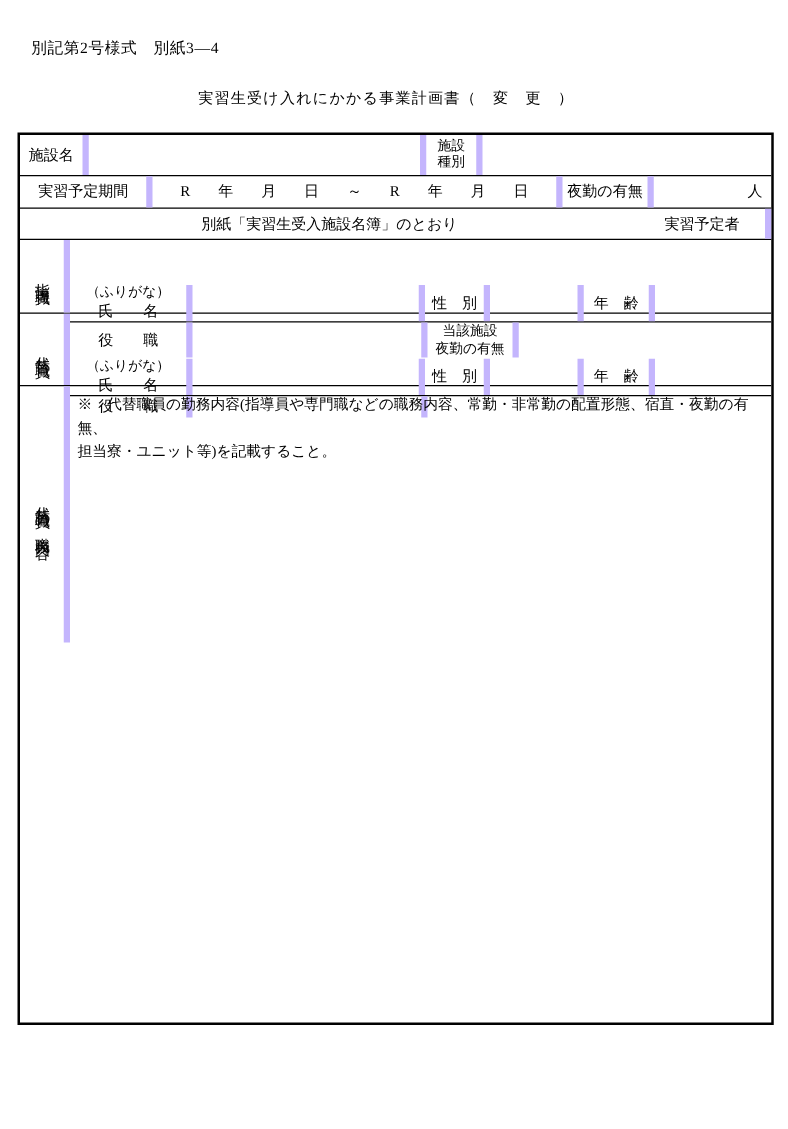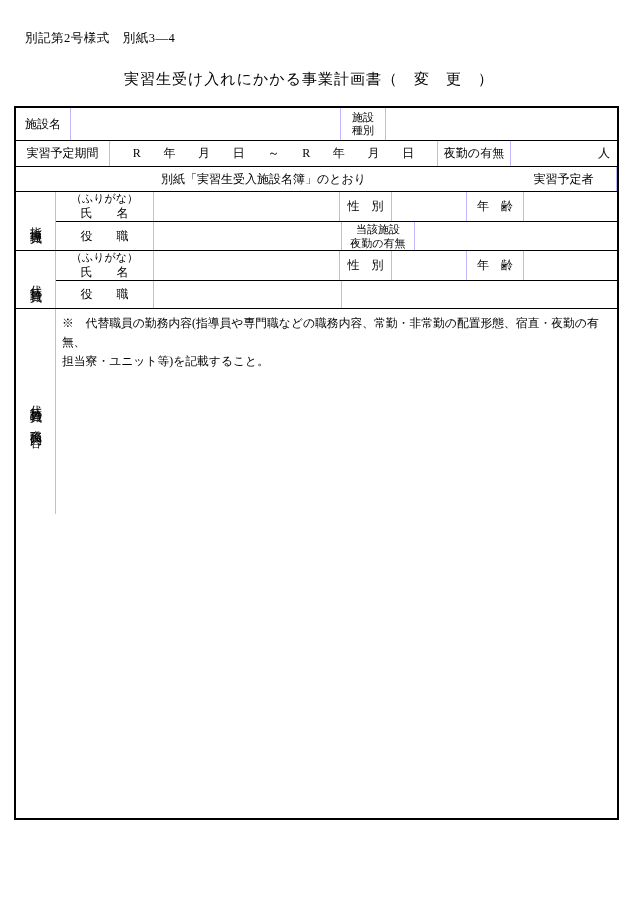--- a/index.html
+++ b/index.html
@@ -3,43 +3,43 @@
 <meta charset="utf-8">
 <style>
   * { margin:0; padding:0; box-sizing:border-box; }
   html,body { background:#ffffff; }
   body {
     width:630px; height:903px; position:relative;
     font-family:"Liberation Serif","DejaVu Serif",serif;
     color:#000; font-size:12px;
   }
   .form-number { position:absolute; left:25px; top:30px; font-size:12.5px; letter-spacing:.5px; }
-  .doc-title { position:absolute; left:0; right:12px; top:70px; text-align:center; font-size:15px; letter-spacing:1px; }
+  .doc-title { position:absolute; left:0; right:12px; top:70px; text-align:center; font-size:12px; letter-spacing:1px; }
 
   .form-table {
     position:absolute; left:14px; top:106px; width:605px; height:714px;
     border:2px solid #000; background:#fff;
   }
   .row { display:flex; border-bottom:1px solid #000; }
   .row.last { border-bottom:none; }
   .cell {
-    border-right:1px solid #c4b5fd; display:flex; flex-direction:column;
+    border-right:5px solid #c4b5fd; display:flex; flex-direction:column;
     align-items:center; justify-content:center; text-align:center;
     overflow:hidden; white-space:nowrap;
   }
   .cell.endc { border-right:none; }
   .cell.blank { }
   .small { font-size:11px; line-height:13px; white-space:pre-line; }
   .vlabel {
     writing-mode:vertical-rl; text-orientation:mixed;
     display:flex; align-items:center; justify-content:center;
     letter-spacing:2px;
   }
   .sec { display:flex; border-bottom:1px solid #000; }
-  .sub { flex:1; display:flex; flex-direction:column; }
+  .sub { flex:1; display:flex; flex-direction:column;margin-top:36px; }
   .srow { display:flex; }
   .srow.bb { border-bottom:1px solid #000; }
   .twoLine { line-height:14px; }
   .dates { display:flex; justify-content:space-evenly; align-items:center; }
   .unit-cell { justify-content:flex-end; flex-direction:row; align-items:center; padding-right:7px; }
   .note-area { align-items:flex-start; justify-content:flex-start; text-align:left; white-space:pre-line; padding:5px 5px 0 6px; }
   .note { line-height:19px; }
   .note.tight { font-size:11.8px; }
 </style>
 </head>
@@ -52,21 +52,21 @@
 
   <div class="row" style="height:33px">
     <div class="cell" style="width:55px">施設名</div>
     <div class="cell blank" style="width:270px"></div>
     <div class="cell small" style="width:45px">施設
 種別</div>
     <div class="cell blank endc" style="flex:1"></div>
   </div>
 
   <div class="row" style="height:26px">
-    <div class="cell" style="width:94px">実習予定期間</div>
+    <div class="cell" style="width:106px">実習予定期間</div>
     <div class="cell dates" style="width:328px; flex-direction:row">
       <span>R</span>
       <span>年</span>
       <span>月</span>
       <span>日</span>
       <span>～</span>
       <span>R</span>
       <span>年</span>
       <span>月</span>
       <span>日</span>

